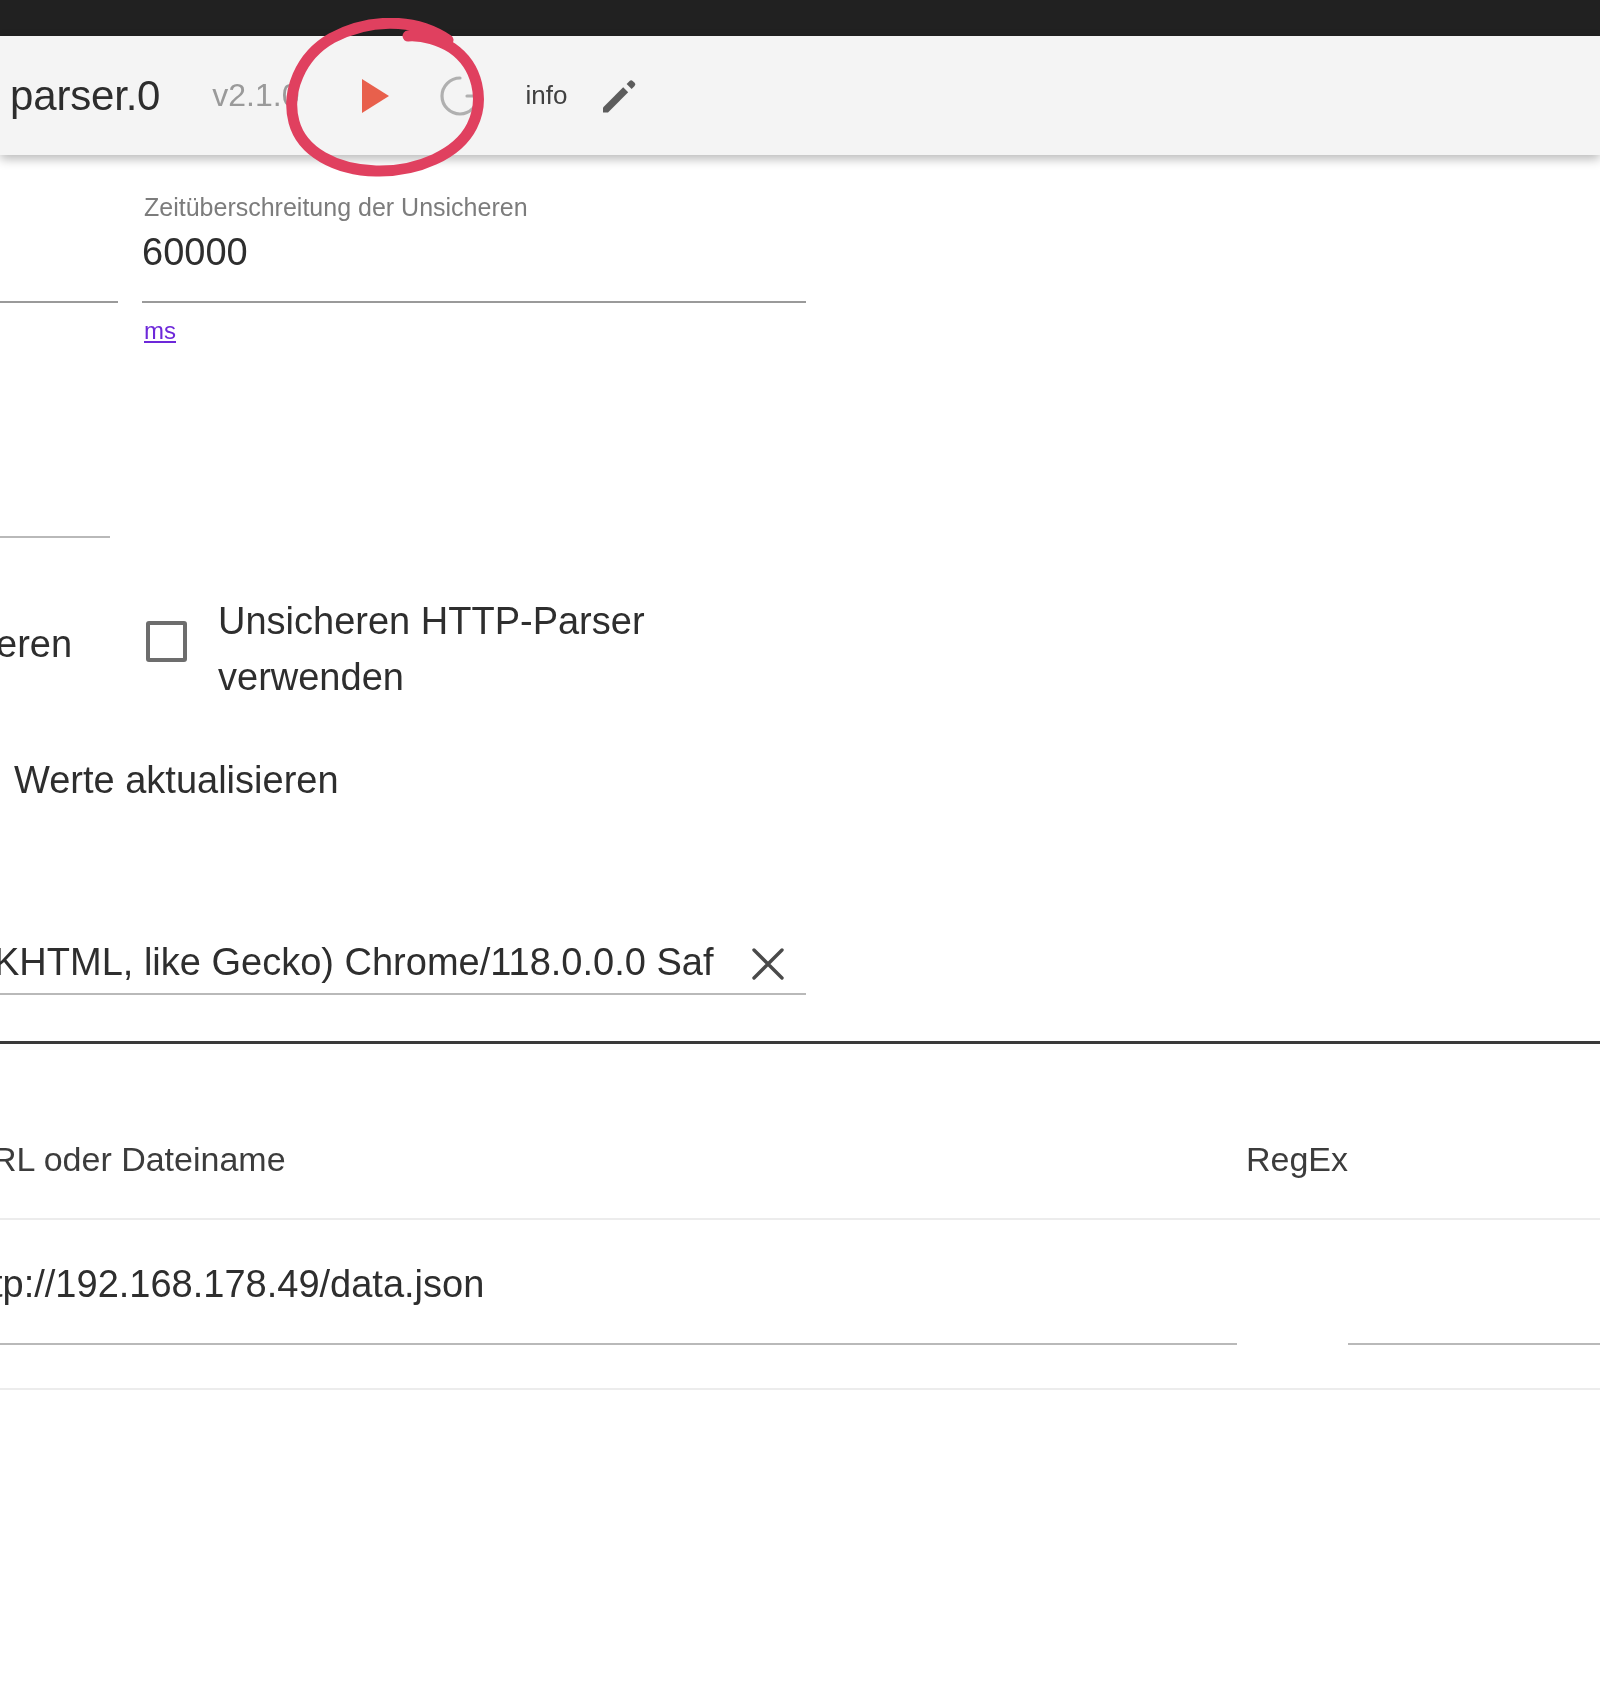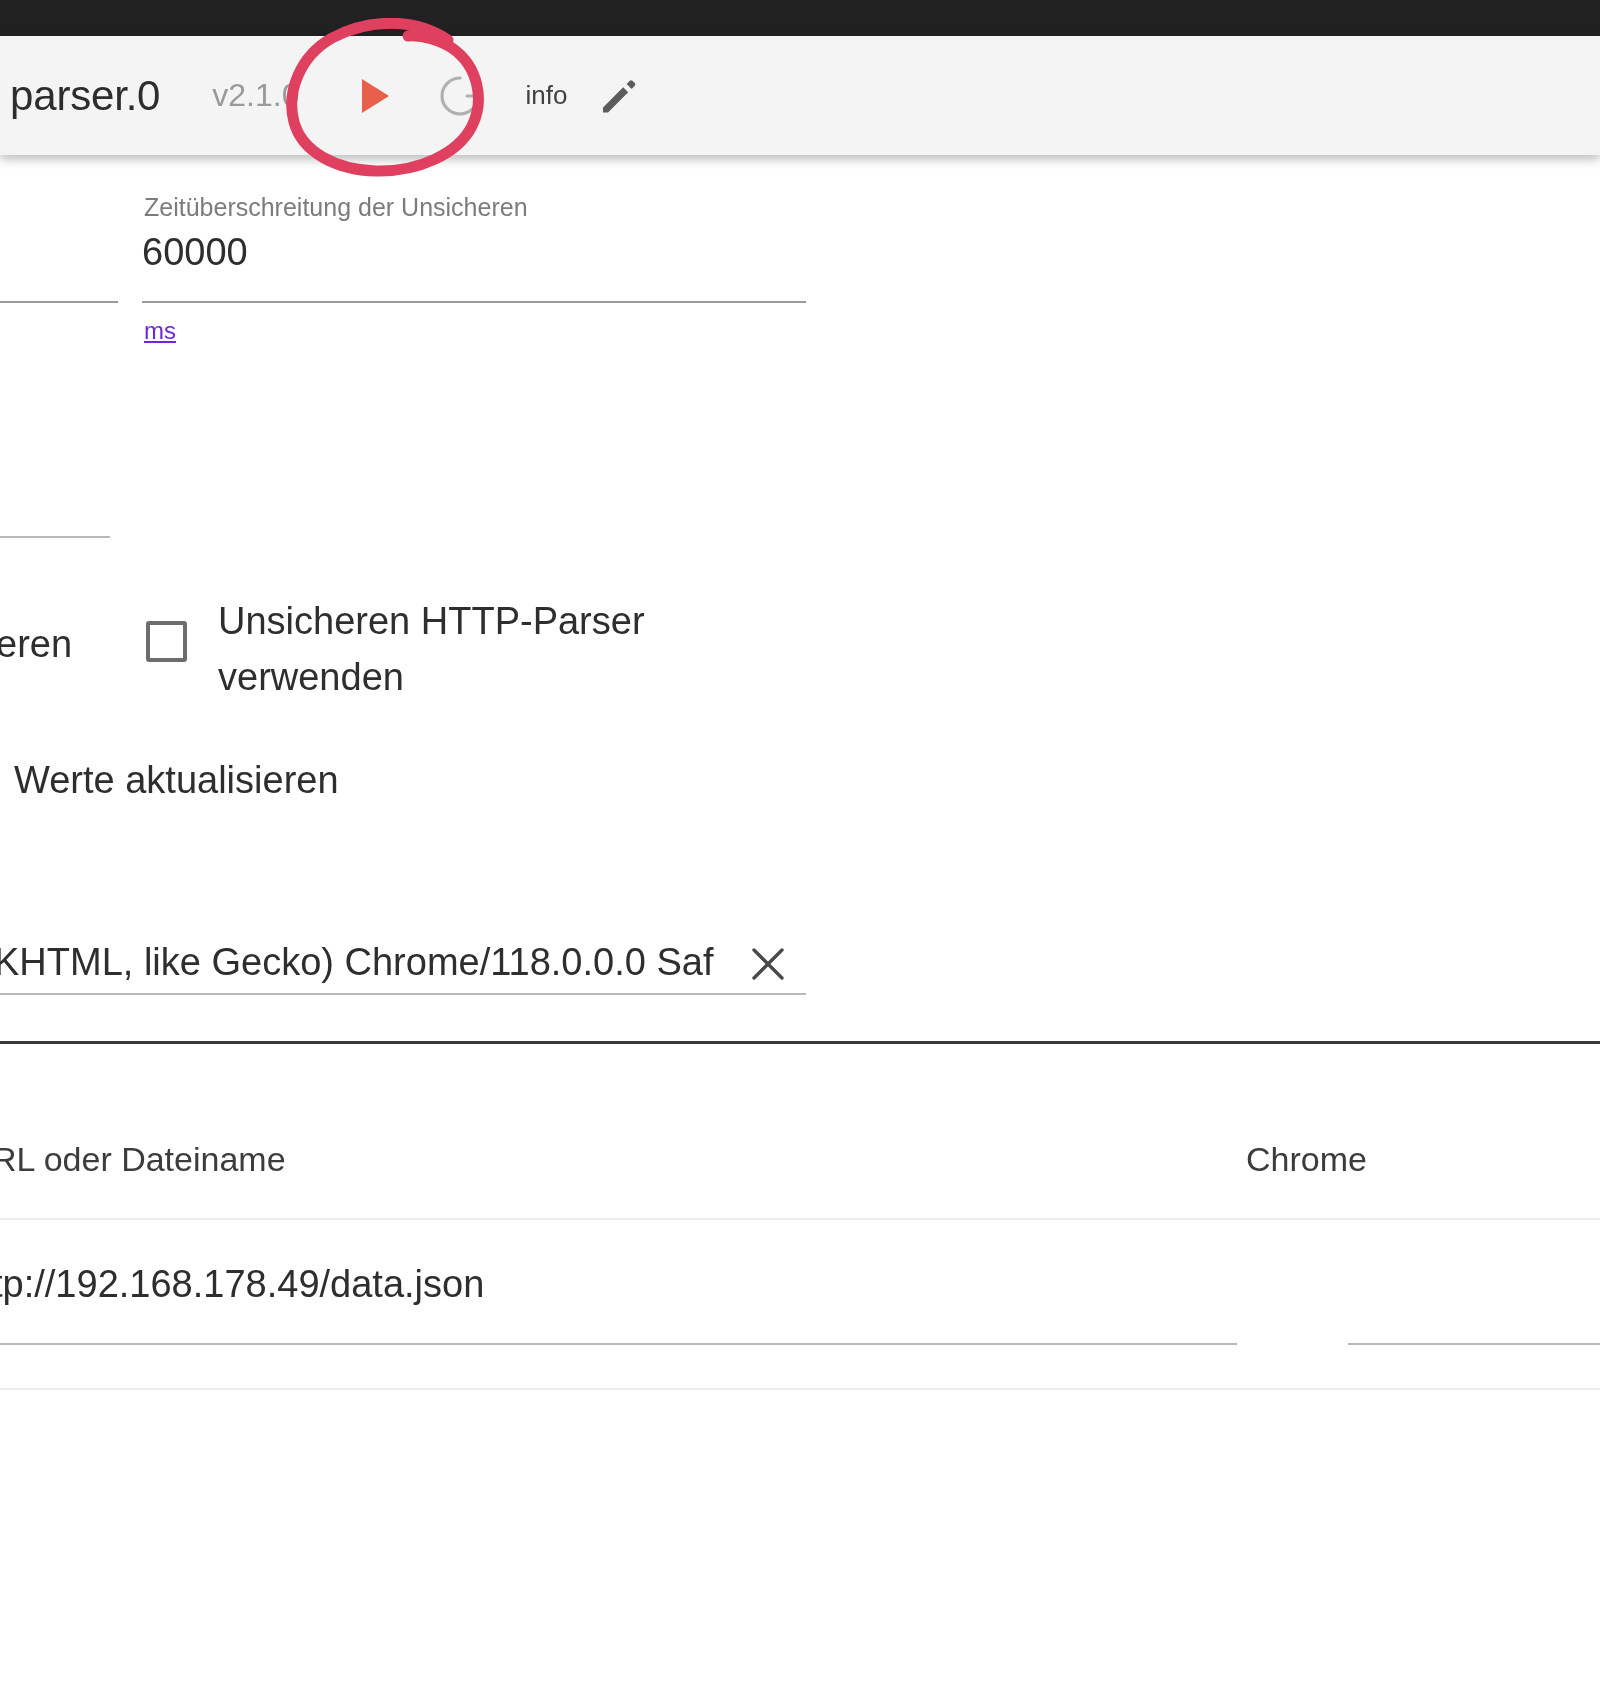--- a/index.html
+++ b/index.html
@@ -272,21 +272,21 @@
   <div class="clear-icon" style="left:746px; top:787px;">
     <svg width="44" height="44" viewBox="0 0 44 44">
       <path d="M8 8 L36 36 M36 8 L8 36" stroke="#4a4a4a" stroke-width="3.4" stroke-linecap="round" fill="none"></path>
     </svg>
   </div>
   <div class="underline light" style="left:0; top:838px; width:806px;"></div>
 
   <div class="table-divider-strong" style="top:886px;"></div>
 
   <div class="col-header" style="left:-8px; top:985px;">RL oder Dateiname</div>
-  <div class="col-header" style="left:1246px; top:985px;">Chrome</div>
+  <div class="col-header" style="left:1246px; top:985px;">RegEx</div>
 
   <div class="table-divider-light" style="top:1063px;"></div>
 
   <div class="cell-text" style="left:-8px; top:1108px;">tp://192.168.178.49/data.json</div>
   <div class="underline light" style="left:0; top:1188px; width:1237px;"></div>
 
   <div class="cell-text" style="left:1252px; top:1108px;"></div>
   <div class="underline light" style="left:1348px; top:1188px; width:252px;"></div>
 
   <div class="table-divider-light" style="top:1233px;"></div>

